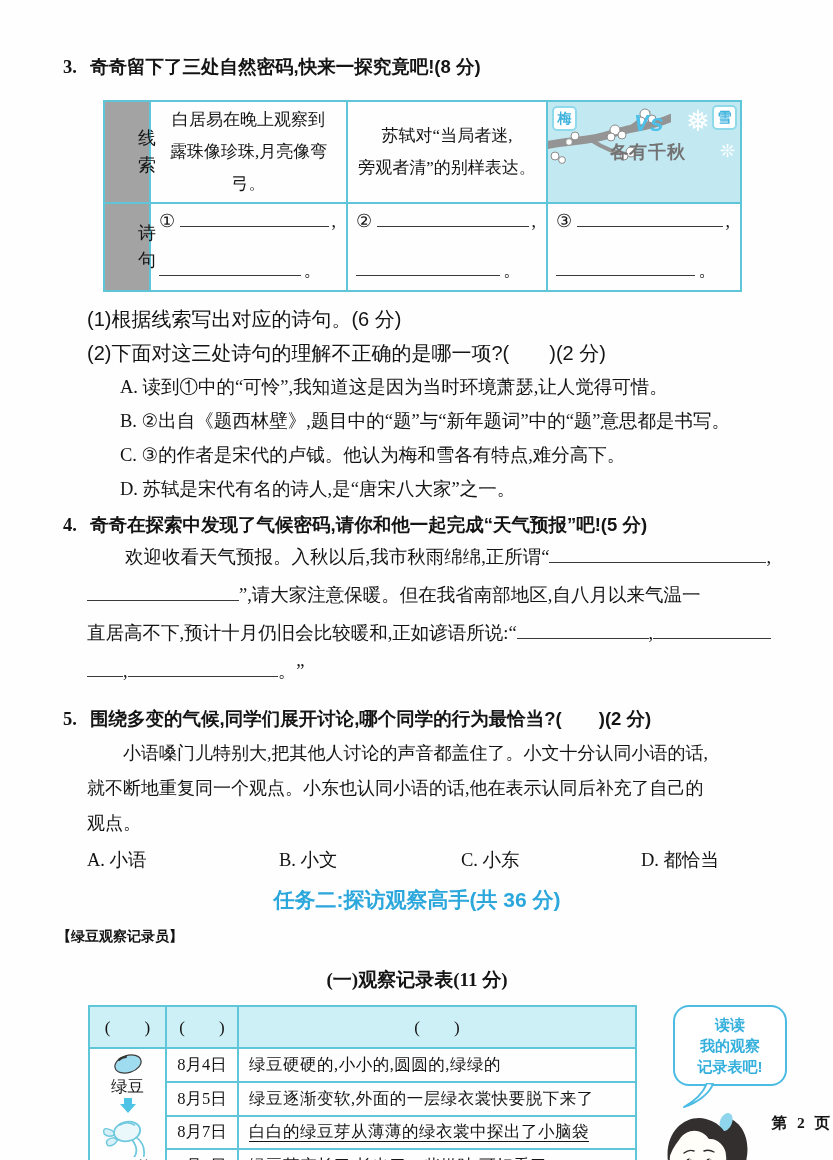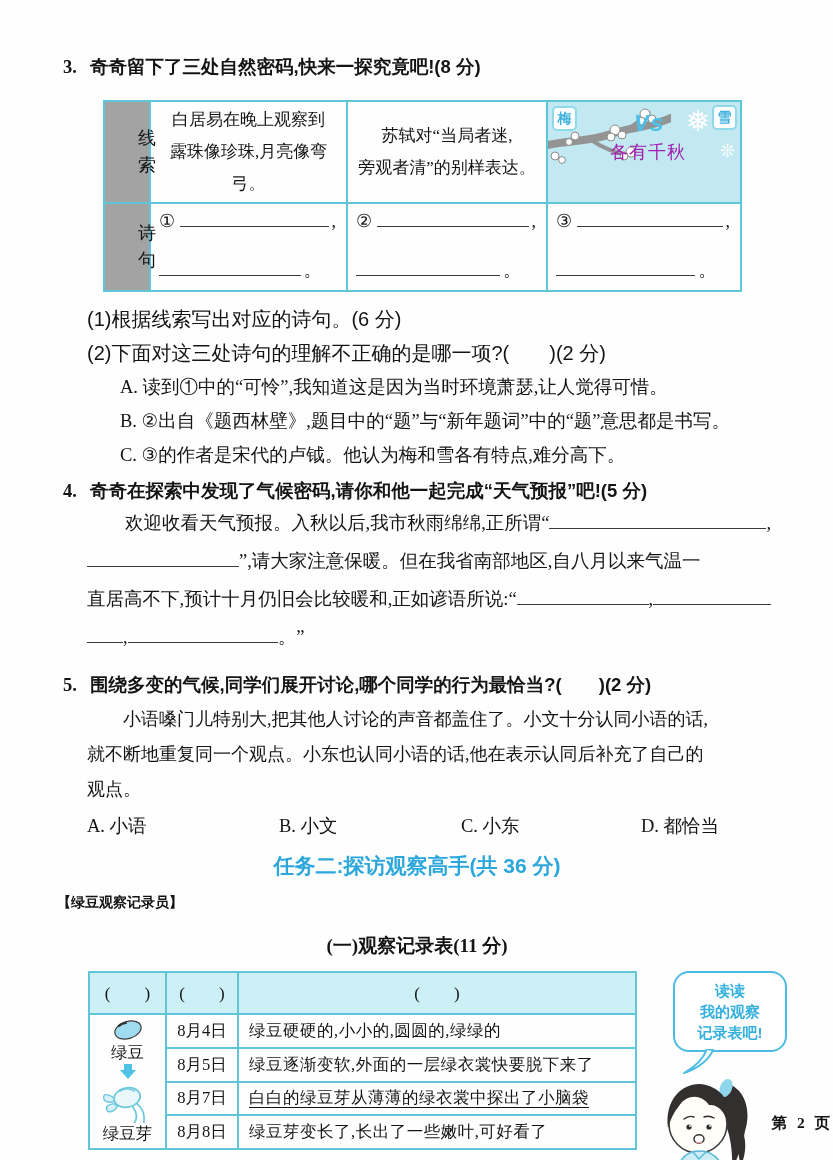--- a/index.html
+++ b/index.html
@@ -27,21 +27,21 @@
   .artcell{background:#c2e9f2;position:relative;height:73px;padding:0;overflow:hidden;}
   .badge{position:absolute;width:21px;height:21px;background:#fff;border:2px solid #8ed9ea;
          border-radius:5px;color:#3fb3de;font-family:"Liberation Sans",sans-serif;
          font-weight:700;font-size:14px;line-height:21px;text-align:center;}
   .badge-mei{left:4px;top:4px;}
   .badge-xue{right:3px;top:3px;}
   .vs-text{position:absolute;left:86px;top:9px;color:#4cc0e8;
            font-family:Liberation Mono, monospace;font-weight:700;font-style:italic;
            font-size:24px;letter-spacing:1px;}
   .art-caption{position:absolute;left:62px;top:38px;font-family:"Liberation Sans",sans-serif;
-               font-weight:400;font-size:18px;color:#a21caf;letter-spacing:1px;}
+               font-weight:700;font-size:18px;color:#737373;letter-spacing:1px;}
   .snow-big{position:absolute;right:30px;top:2px;color:#fff;font-size:29px;}
   .snow-small{position:absolute;right:5px;top:38px;color:#fff;font-size:18px;}
   .branch-svg{position:absolute;left:-3px;top:4px;}
   .versecell{height:72px;vertical-align:middle;padding:6px 10px 8px 8px;}
   .vrow{display:flex;align-items:baseline;font-size:18px;}
   .vrow2{margin-top:26px;}
   .vnum{margin-right:5px;}
   .blank{display:inline-block;height:0;border-bottom:1.5px solid #3a3a3a;}
   .vb1{flex:1;margin-right:3px;}
   .vb2{width:80%;margin-right:3px;}
@@ -185,20 +185,21 @@
     </tr>
   </tbody>
     </table>
 
   <div class="subq" style="margin-top:14px">(1)根据线索写出对应的诗句。(6 分)</div>
   <div class="subq" style="margin-top:8px">(2)下面对这三处诗句的理解不正确的是哪一项?(　　)(2 分)</div>
 
   <div class="opt">A. 读到①中的“可怜”,我知道这是因为当时环境萧瑟,让人觉得可惜。</div>
   <div class="opt">B. ②出自《题西林壁》,题目中的“题”与“新年题词”中的“题”意思都是书写。</div>
   <div class="opt">C. ③的作者是宋代的卢钺。他认为梅和雪各有特点,难分高下。</div>
+  <div class="opt">D. 苏轼是宋代有名的诗人,是“唐宋八大家”之一。</div>
 
   <div class="stem" style="margin-top:10px">
     <span class="qnum">4.</span>
     <span>奇奇在探索中发现了气候密码,请你和他一起完成“天气预报”吧!(5 分)</span>
   </div>
 
   <div class="q4para">
     <div class="pline">
       <span class="ind"></span>
       <span>欢迎收看天气预报。入秋以后,我市秋雨绵绵,正所谓“</span>

